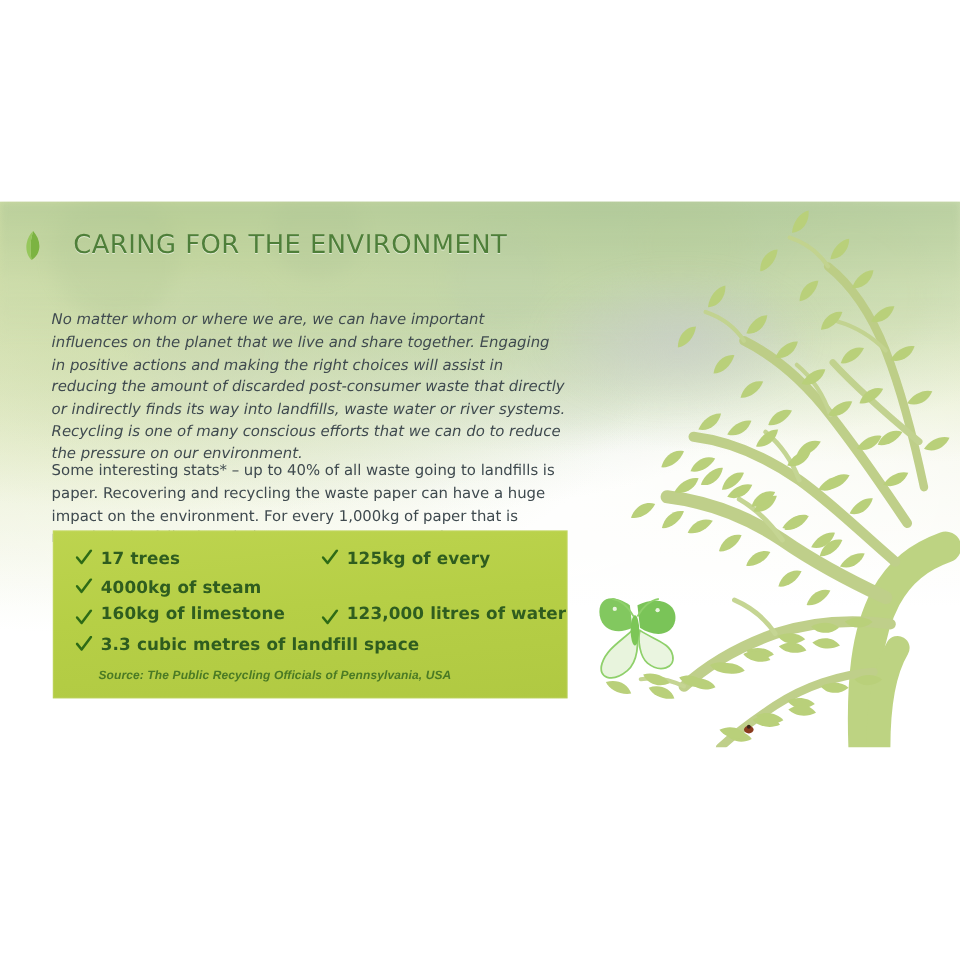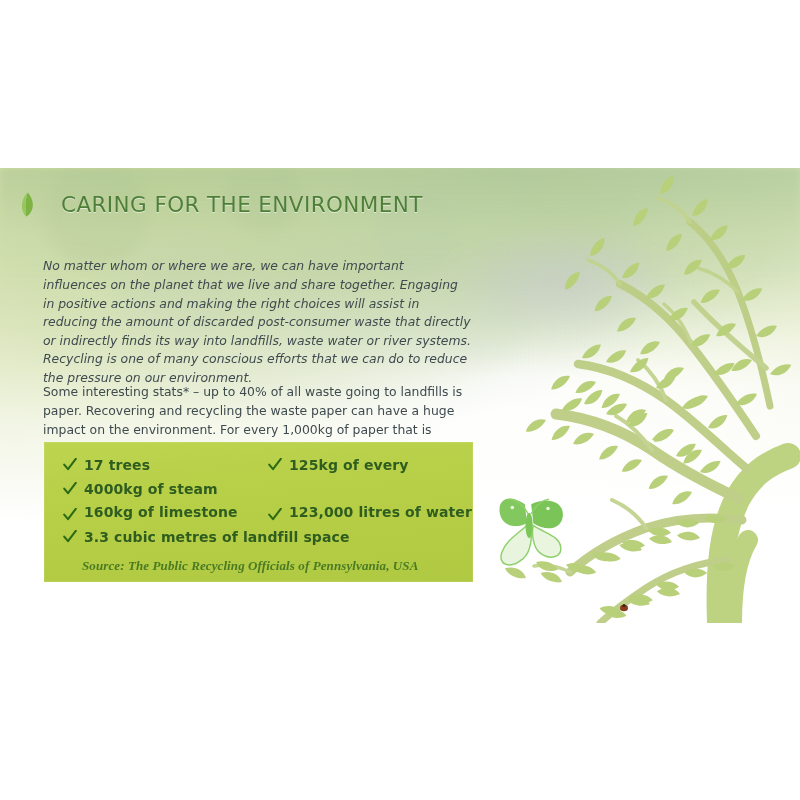--- a/index.html
+++ b/index.html
@@ -175,22 +175,22 @@
   .c2 { left: 224px; }
   .r1 { top: 14px; }
   .r2 { top: 38px; }
   .r3 { top: 62px; align-items: flex-end; }
   .r4 { top: 86px; }
 
   #stats-source {
     position: absolute;
     left: 38px;
     top: 116px;
-    font-family: Liberation Serif, serif;
-    font-size: 13px;
+    font-family: Liberation Sans, sans-serif;
+    font-size: 10px;
     font-style: italic;
     font-weight: bold;
     color: #4a7a24;
     letter-spacing: .1px;
     white-space: nowrap;
   }
 </style>
 </head>
 <body>
 

